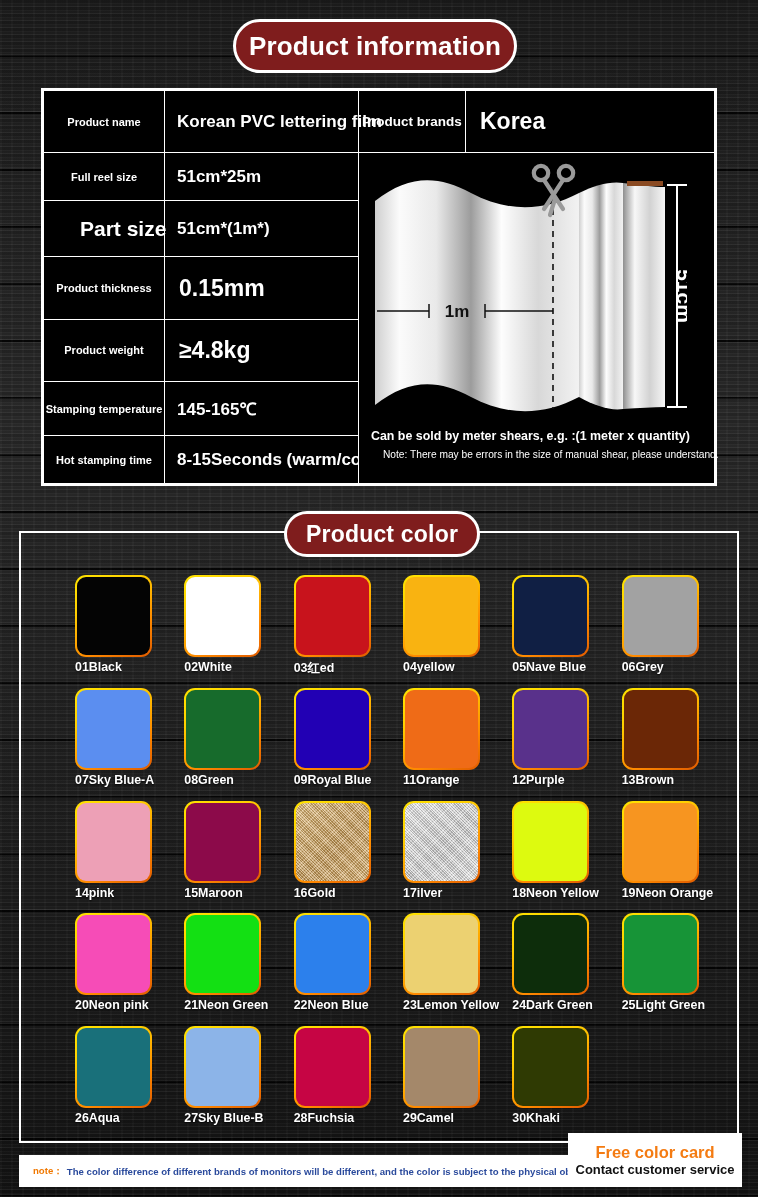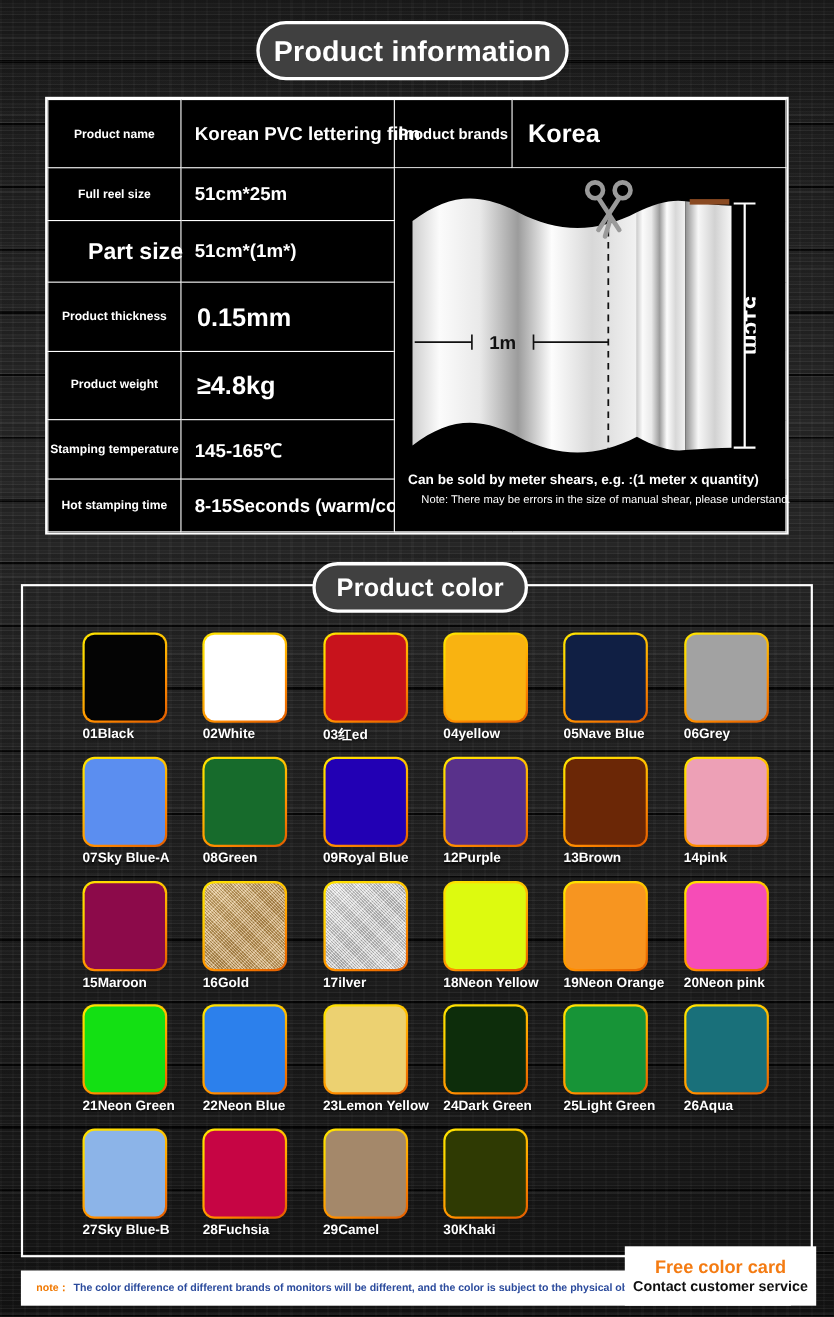--- a/index.html
+++ b/index.html
@@ -29,21 +29,21 @@
         rgba(0,0,0,0.0) 3px, rgba(0,0,0,0.0) 57px),
       linear-gradient(180deg,#1c1c1c 0%,#2a2a2a 35%,#1f1f1f 70%,#141414 100%);
   }
 
   .page{position:absolute;left:0;top:0;width:758px;height:1197px;}
 
   
   .pill{
     position:absolute;z-index:6;
     border:3px solid #ffffff;border-radius:40px;
-    background:#404040;
+    background:#7f1d1d;
     color:#fff;font-weight:bold;
     display:flex;align-items:center;justify-content:center;
     letter-spacing:.2px;
   }
   #pill-info{left:233px;top:19px;width:278px;height:48px;font-size:26px;}
   #pill-color{left:284px;top:511px;width:190px;height:40px;font-size:23px;}
 
   
   .spec-wrap{
     position:absolute;left:41px;top:88px;width:676px;height:398px;
@@ -304,20 +304,26 @@
           <div class="sw-label">08Green</div>
         </div>
         <div class="cell">
           <div class="sw" style="background-image: linear-gradient(150deg, rgb(255, 228, 0) 0%, rgb(255, 208, 0) 30%, rgb(255, 138, 0) 70%, rgb(224, 91, 0) 100%);">
             <i style="background: rgb(34, 0, 180);"></i>
           </div>
           <div class="sw-label">09Royal Blue</div>
         </div>
         <div class="cell">
           <div class="sw" style="background-image: linear-gradient(150deg, rgb(255, 228, 0) 0%, rgb(255, 208, 0) 30%, rgb(255, 138, 0) 70%, rgb(224, 91, 0) 100%);">
+            <i style="background: rgb(239, 107, 23);"></i>
+          </div>
+          <div class="sw-label">11Orange</div>
+        </div>
+        <div class="cell">
+          <div class="sw" style="background-image: linear-gradient(150deg, rgb(255, 228, 0) 0%, rgb(255, 208, 0) 30%, rgb(255, 138, 0) 70%, rgb(224, 91, 0) 100%);">
             <i style="background: rgb(89, 49, 139);"></i>
           </div>
           <div class="sw-label">12Purple</div>
         </div>
         <div class="cell">
           <div class="sw" style="background-image: linear-gradient(150deg, rgb(255, 228, 0) 0%, rgb(255, 208, 0) 30%, rgb(255, 138, 0) 70%, rgb(224, 91, 0) 100%);">
             <i style="background: rgb(107, 39, 6);"></i>
           </div>
           <div class="sw-label">13Brown</div>
         </div>

